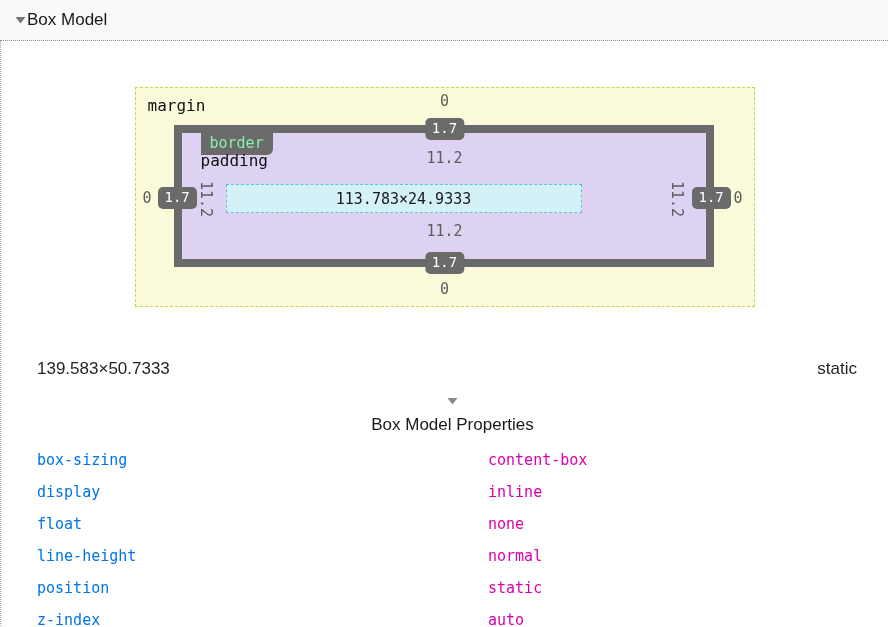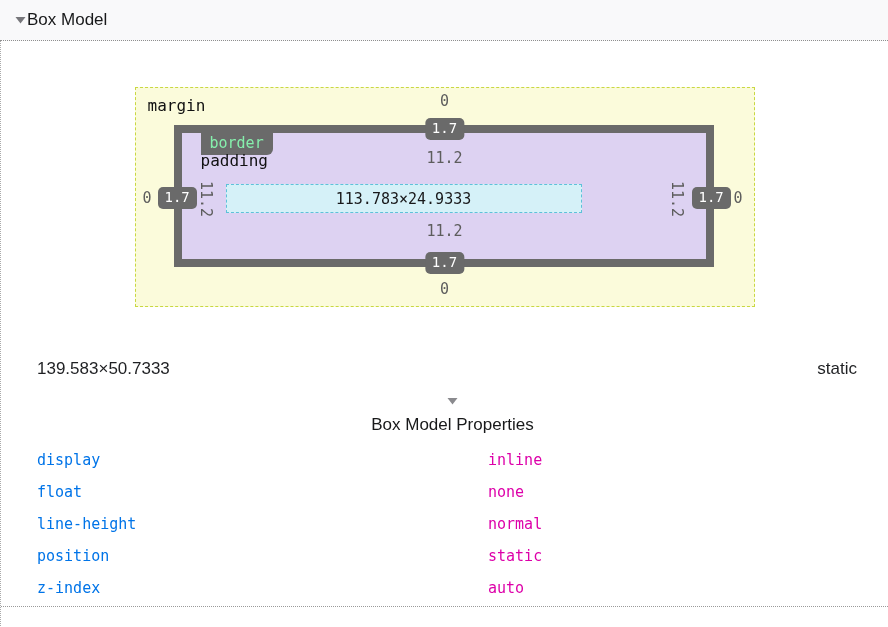--- a/index.html
+++ b/index.html
@@ -141,20 +141,24 @@
 
     <div class="props-header">
       <svg class="tri" width="13" height="10" viewBox="0 0 13 10">
         <polygon points="1.5,2 11.5,2 6.5,8.5" fill="#8a8a8e"></polygon>
       </svg>
       <span>Box Model Properties</span>
     </div>
 
     <div class="props-list mono">
       <div class="prop-row">
+        <span class="prop-name">box-sizing</span>
+        <span class="prop-value">content-box</span>
+      </div>
+      <div class="prop-row">
         <span class="prop-name">display</span>
         <span class="prop-value">inline</span>
       </div>
       <div class="prop-row">
         <span class="prop-name">float</span>
         <span class="prop-value">none</span>
       </div>
       <div class="prop-row">
         <span class="prop-name">line-height</span>
         <span class="prop-value">normal</span>

